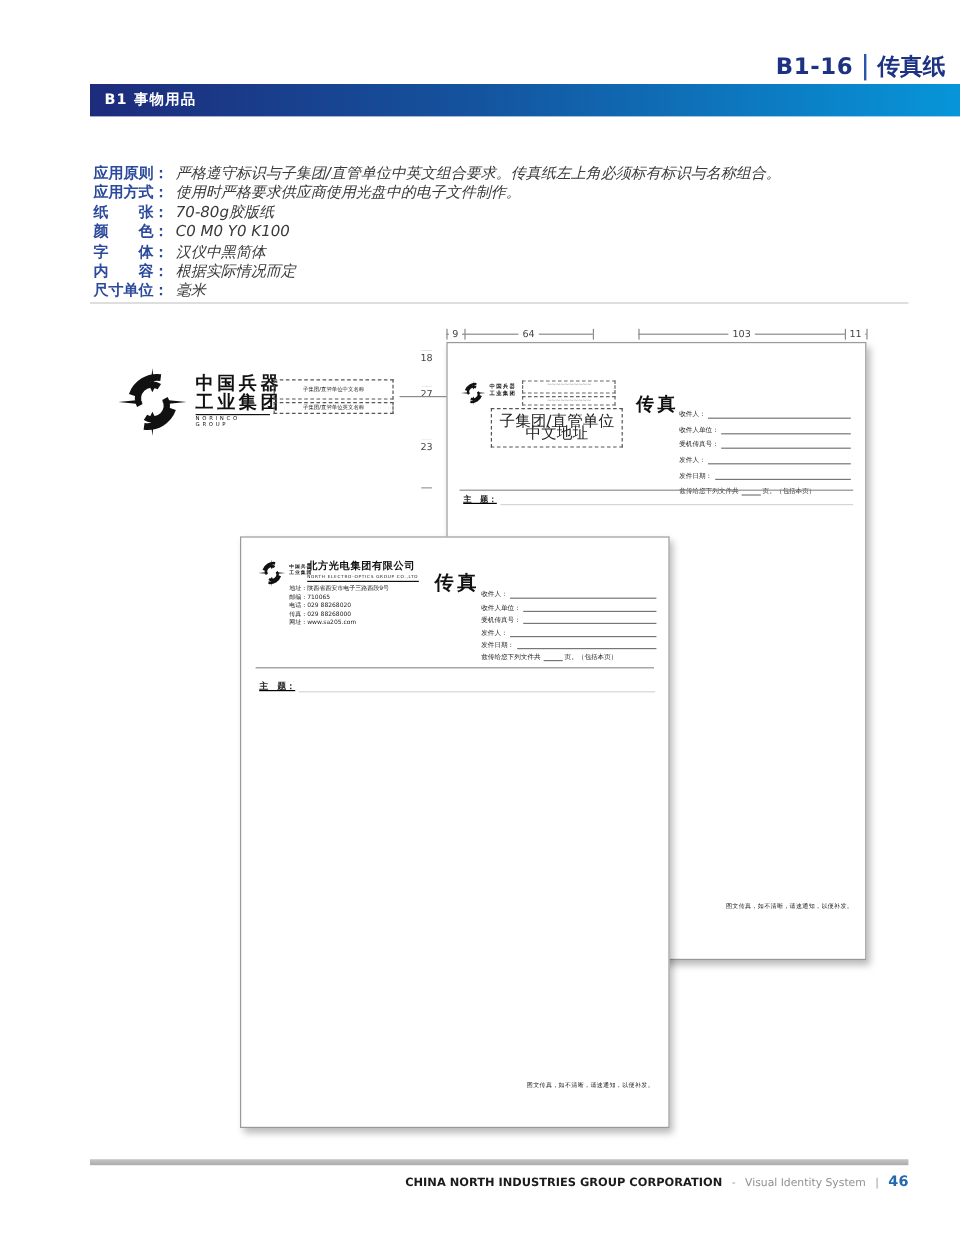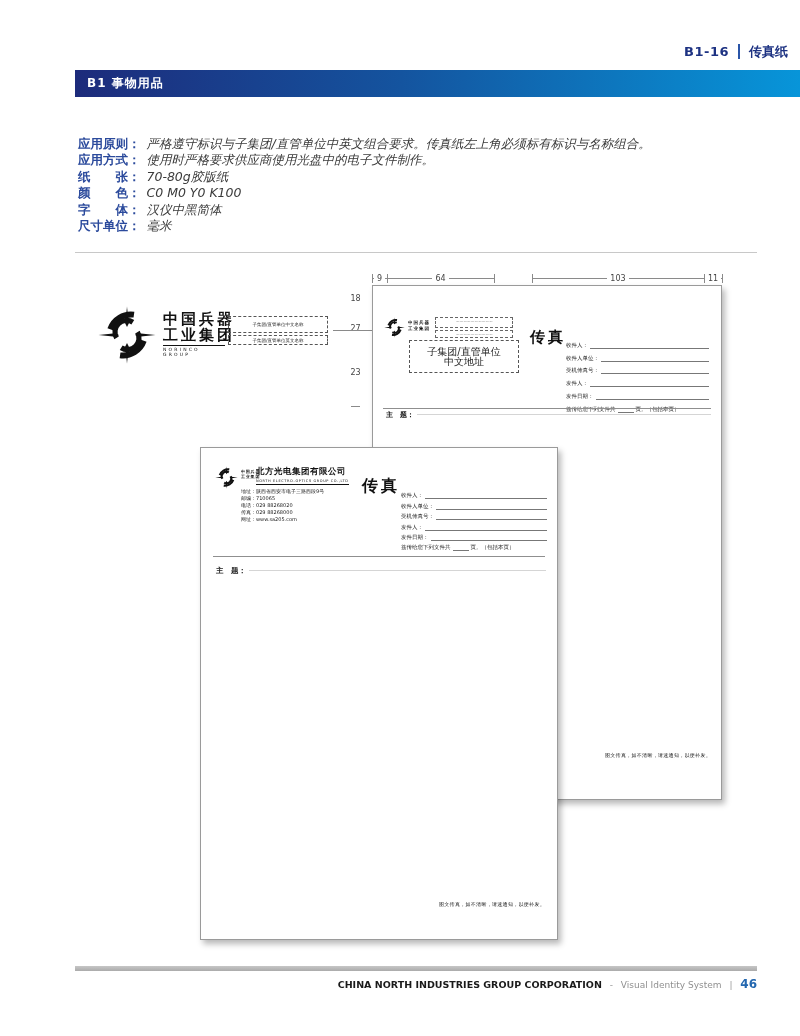--- a/index.html
+++ b/index.html
@@ -1,21 +1,21 @@
 <!DOCTYPE html>
 <html><head>
 <meta charset="utf-8">
 <style>
   * { margin:0; padding:0; box-sizing:border-box; }
   html,body { background:#fff; }
   body { font-family:"DejaVu Sans","Liberation Sans",sans-serif; }
   .page { position:relative; width:800px; height:1036px; background:#fff; overflow:hidden; }
 
   
-  .corner-label { position:absolute; top:43px; right:12px; font-size:13px; font-weight:bold; color:#1d3282; }
+  .corner-label { position:absolute; top:43px; right:12px; font-size:19px; font-weight:bold; color:#1d3282; }
   .corner-label .code { letter-spacing:0.5px; }
   .corner-label .name { border-left:2px solid #2a55a8; padding-left:9px; margin-left:9px; }
 
   
   .header-bar { position:absolute; top:70px; left:75px; right:0; height:27px;
     background:linear-gradient(90deg,#1d2b7b 0%,#14549f 45%,#0795d9 100%);
     color:#fff; font-size:12px; font-weight:bold; line-height:27px; padding-left:12px; letter-spacing:1px; }
 
   
   .specs { position:absolute; top:136px; left:78px; width:700px; }
@@ -51,32 +51,32 @@
   #sheet1 { left:372px; top:285px; width:350px; height:515px; z-index:1; }
   #sheet2 { left:200px; top:447px; width:358px; height:493px; z-index:2; }
 
   .fax-title { position:absolute; font-weight:bold; color:#111; letter-spacing:3px; }
   .fields { position:absolute; }
   .frow { display:flex; align-items:flex-end; }
   .frow .lbl { color:#222; white-space:nowrap; }
   .frow .ul { flex:1; border-bottom:1px solid #777; margin-left:2px; }
   .frow .ul-short { width:16px; border-bottom:1px solid #777; margin:0 2px; }
   .rule { position:absolute; border-top:1px solid #8f8f8f; }
-  .subject { position:absolute; display:flex; align-items:center; }
+  .subject { position:absolute; display:flex; align-items:flex-end;text-decoration:underline; }
   .subject .lbl { font-weight:bold; color:#222; white-space:nowrap; }
   .subject .ul { flex:1; border-bottom:1px solid #d5d5d5; margin-left:3px; }
   .note { position:absolute; font-size:5px; color:#222; letter-spacing:0.3px; }
 
   
   .s1-logo { position:absolute; left:11px; top:31px; width:21px; height:21px; }
   .s1-brand { position:absolute; left:35px; top:34px; font-size:4.5px; font-weight:bold; color:#111; line-height:5.5px; letter-spacing:1px; }
   .s1-nb { position:absolute; border:1px dashed #666; color:#999; font-size:5px; line-height:6px; overflow:hidden; text-align:center; letter-spacing:-0.5px; }
   .s1-nb1 { left:62px; top:31px; width:78px; height:11px; }
   .s1-nb2 { left:62px; top:44px; width:78px; height:8px; }
-  .s1-addr { position:absolute; left:36px; top:54px; width:110px; height:33px; border:1px dashed #555; text-align:center; font-size:10px; color:#222; padding-top:6px; line-height:10px; }
+  .s1-addr { position:absolute; left:36px; top:54px; width:110px; height:33px; border:1px dashed #555; text-align:center; font-size:13px; color:#222; padding-top:6px; line-height:10px; }
   .s1-title { left:157px; top:42px; font-size:15px; }
   .s1-fields { left:193px; top:50px; width:143px; }
   .s1-fields .frow { height:12.8px; font-size:5.5px; }
   .s1-rule { left:10px; right:10px; top:122px; }
   .s1-subject { left:13px; top:122px; width:325px; font-size:7px; height:13px; }
   .s1-note { right:10px; top:466px; }
 
   
   .s2-logo { position:absolute; left:14px; top:18px; width:23px; height:23px; }
   .s2-brand { position:absolute; left:40px; top:21px; font-size:4px; font-weight:bold; color:#111; line-height:5px; letter-spacing:0.8px; }
@@ -110,20 +110,21 @@
   <div class="header-bar">
     <span>B1 事物用品</span>
   </div>
 
   <div class="specs">
     <div class="spec-row"><span class="spec-label">应用原则：</span><span class="spec-value">严格遵守标识与子集团/直管单位中英文组合要求。传真纸左上角必须标有标识与名称组合。</span></div>
     <div class="spec-row"><span class="spec-label">应用方式：</span><span class="spec-value">使用时严格要求供应商使用光盘中的电子文件制作。</span></div>
     <div class="spec-row"><span class="spec-label">纸　　张：</span><span class="spec-value">70-80g胶版纸</span></div>
     <div class="spec-row"><span class="spec-label">颜　　色：</span><span class="spec-value">C0 M0 Y0 K100</span></div>
     <div class="spec-row"><span class="spec-label">字　　体：</span><span class="spec-value">汉仪中黑简体</span></div>
+    <div class="spec-row"><span class="spec-label">内　　容：</span><span class="spec-value">根据实际情况而定</span></div>
     <div class="spec-row"><span class="spec-label">尺寸单位：</span><span class="spec-value">毫米</span></div>
   </div>
 
   <div class="divider"></div>
 
   <div class="tick-v" style="left:372px"></div>
   <div class="tick-v" style="left:387px"></div>
   <div class="tick-v" style="left:494px"></div>
   <div class="tick-v" style="left:532px"></div>
   <div class="tick-v" style="left:704px"></div>

